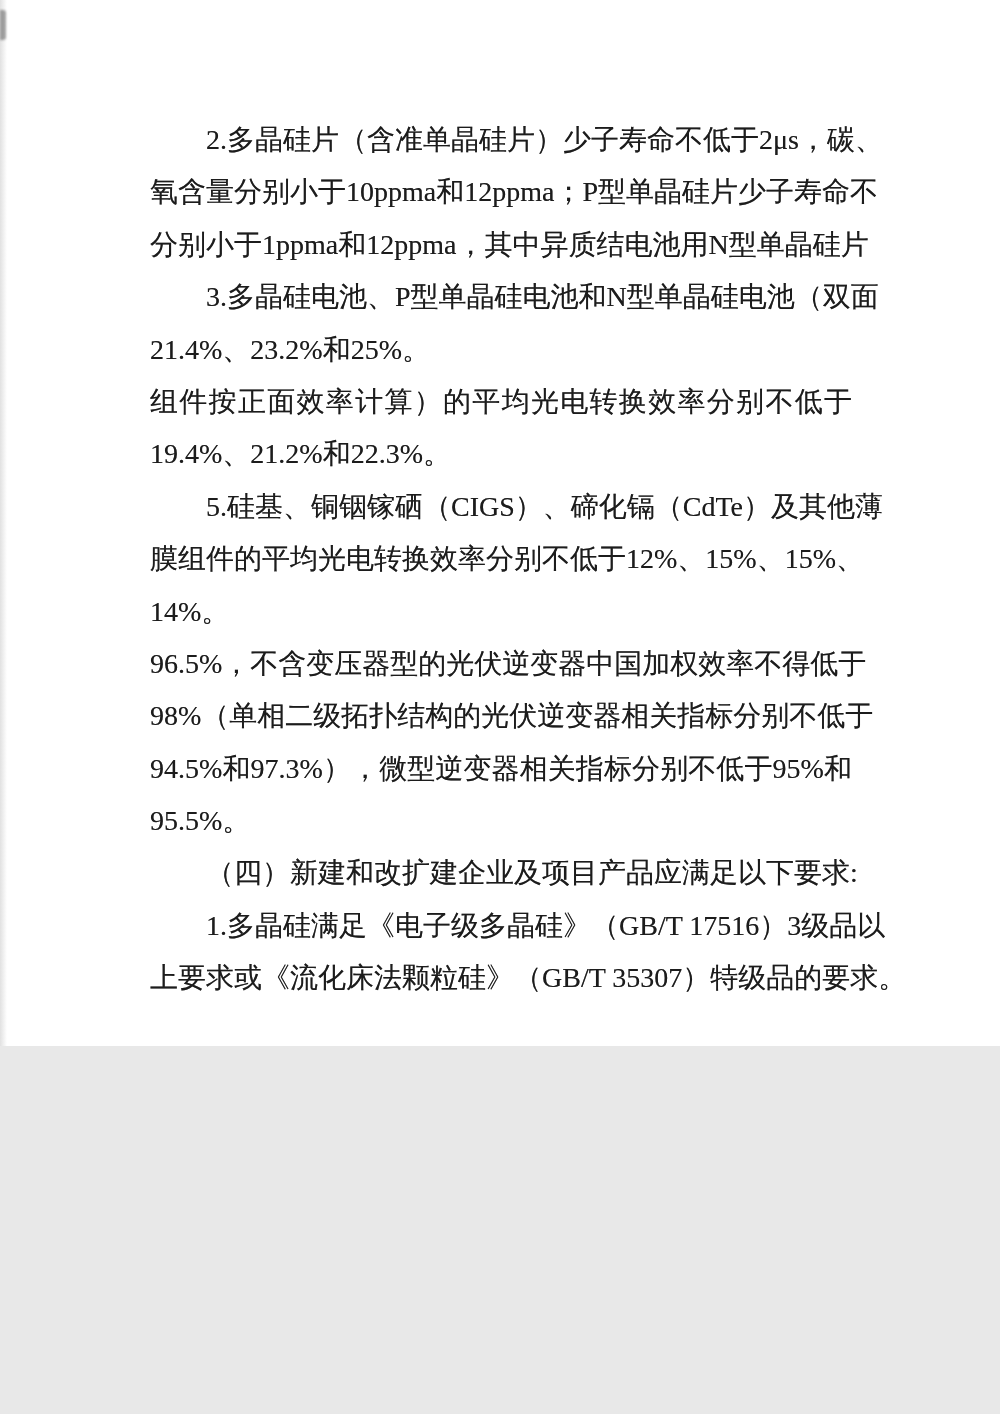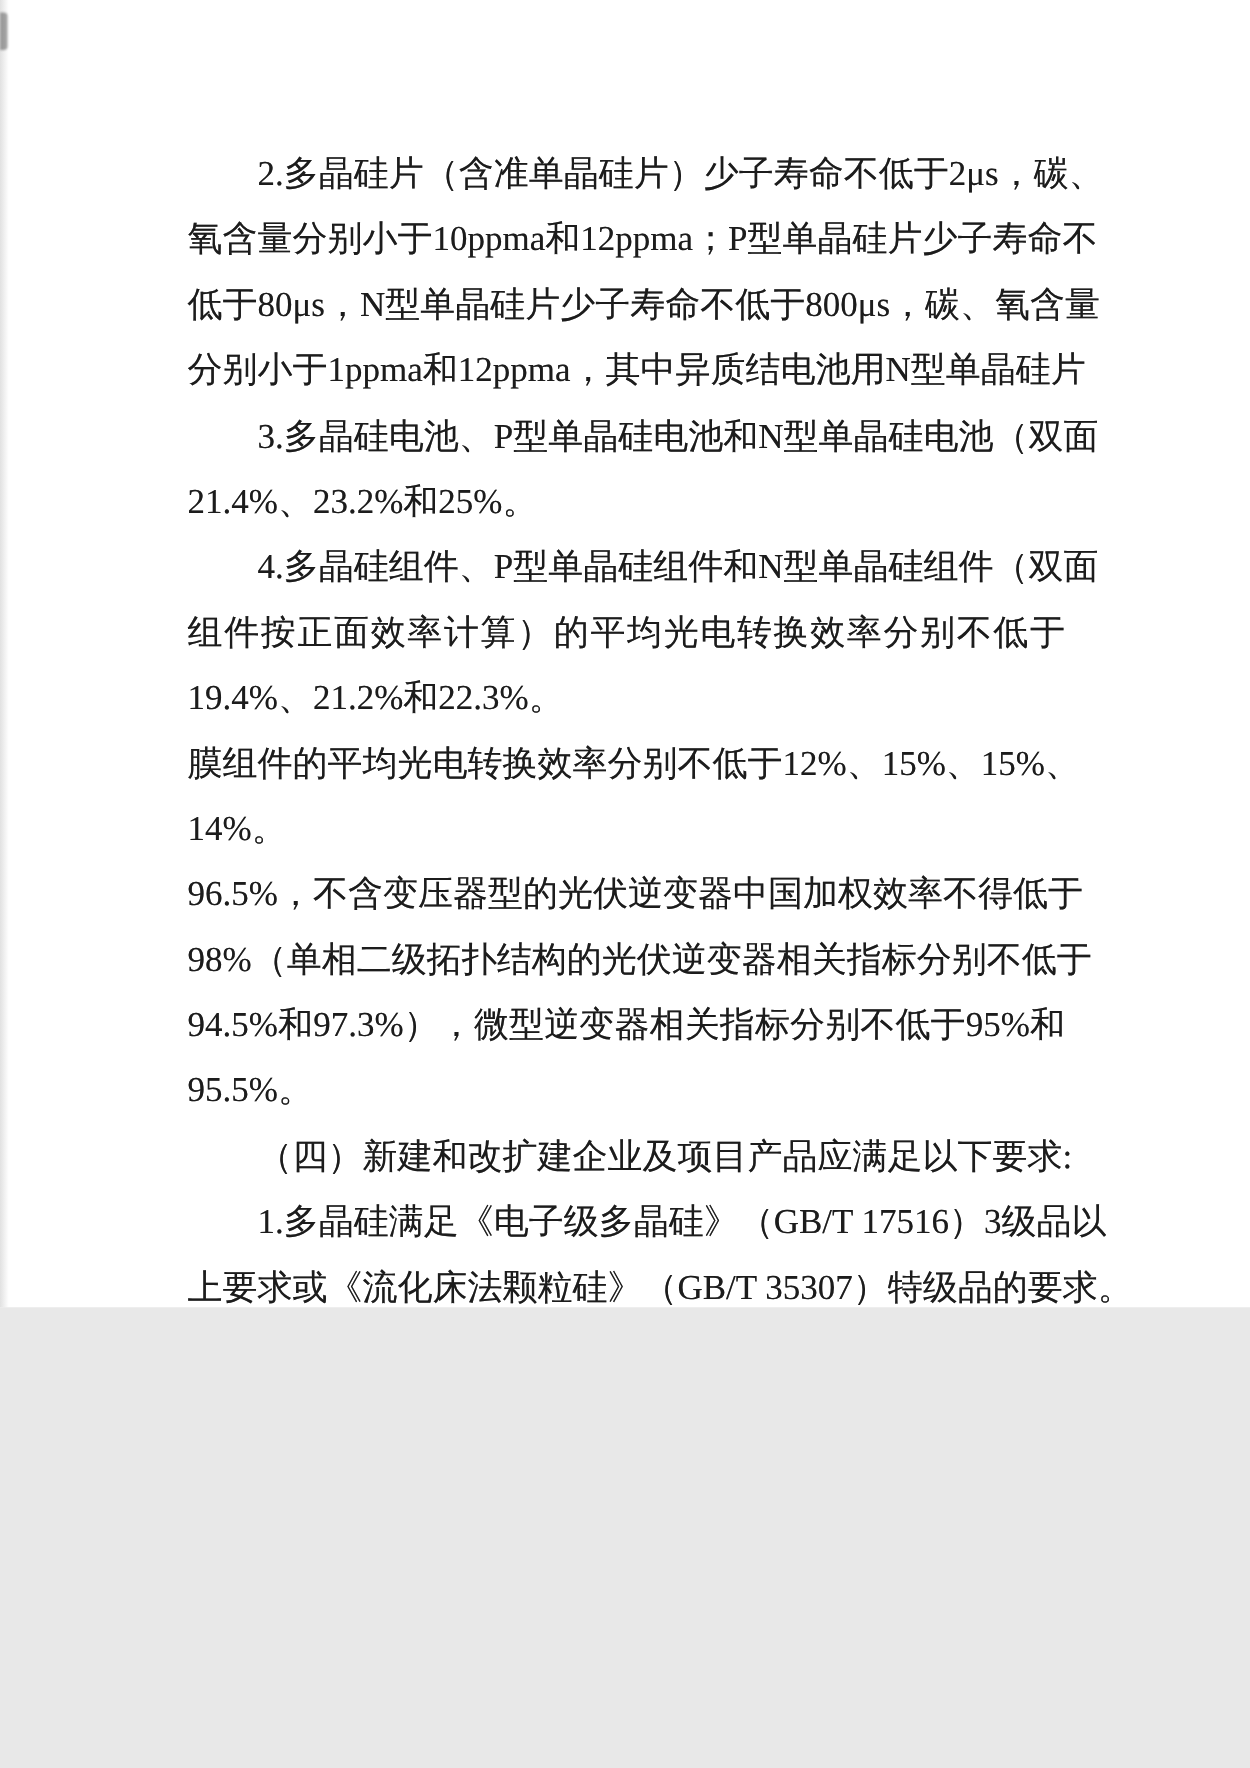--- a/index.html
+++ b/index.html
@@ -79,33 +79,32 @@
 </head>
 <body>
 
 <div class="page">
   <div class="scan-smudge"></div>
 
   <main class="body-text">
       <p class="paragraph">
         <span class="line first">2.多晶硅片（含准单晶硅片）少子寿命不低于2μs，碳、</span>
         <span class="line">氧含量分别小于10ppma和12ppma；P型单晶硅片少子寿命不</span>
-        <span class="line">低于80μs，N型单晶硅片少子寿命不低于800μs，碳、氧含量</span>
         <span class="line">分别小于1ppma和12ppma，其中异质结电池用N型单晶硅片</span>
       </p>
       <p class="paragraph">
         <span class="line first">3.多晶硅电池、P型单晶硅电池和N型单晶硅电池（双面</span>
         <span class="line last">21.4%、23.2%和25%。</span>
       </p>
       <p class="paragraph">
-        <span class="line first">4.多晶硅组件、P型单晶硅组件和N型单晶硅组件（双面</span>
         <span class="line">组件按正面效率计算）的平均光电转换效率分别不低于</span>
         <span class="line last">19.4%、21.2%和22.3%。</span>
       </p>
       <p class="paragraph">
+        <span class="line first">5.硅基、铜铟镓硒（CIGS）、碲化镉（CdTe）及其他薄</span>
         <span class="line">膜组件的平均光电转换效率分别不低于12%、15%、15%、</span>
         <span class="line last">14%。</span>
       </p>
       <p class="paragraph">
         <span class="line">96.5%，不含变压器型的光伏逆变器中国加权效率不得低于</span>
         <span class="line">98%（单相二级拓扑结构的光伏逆变器相关指标分别不低于</span>
         <span class="line">94.5%和97.3%），微型逆变器相关指标分别不低于95%和</span>
         <span class="line last">95.5%。</span>
       </p>
       <p class="paragraph">

